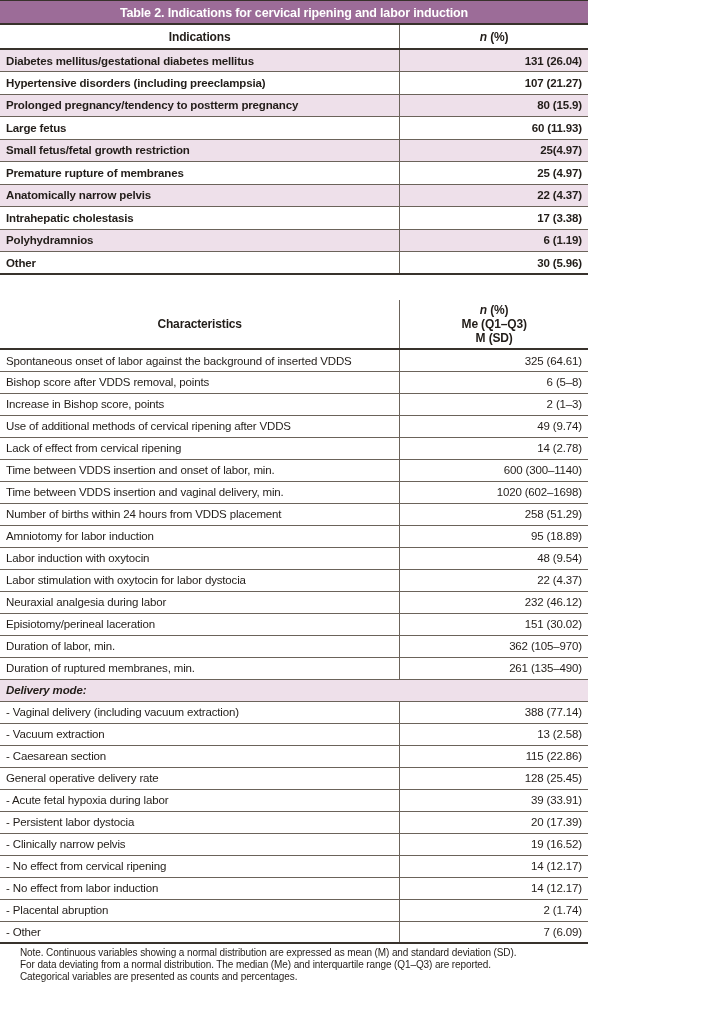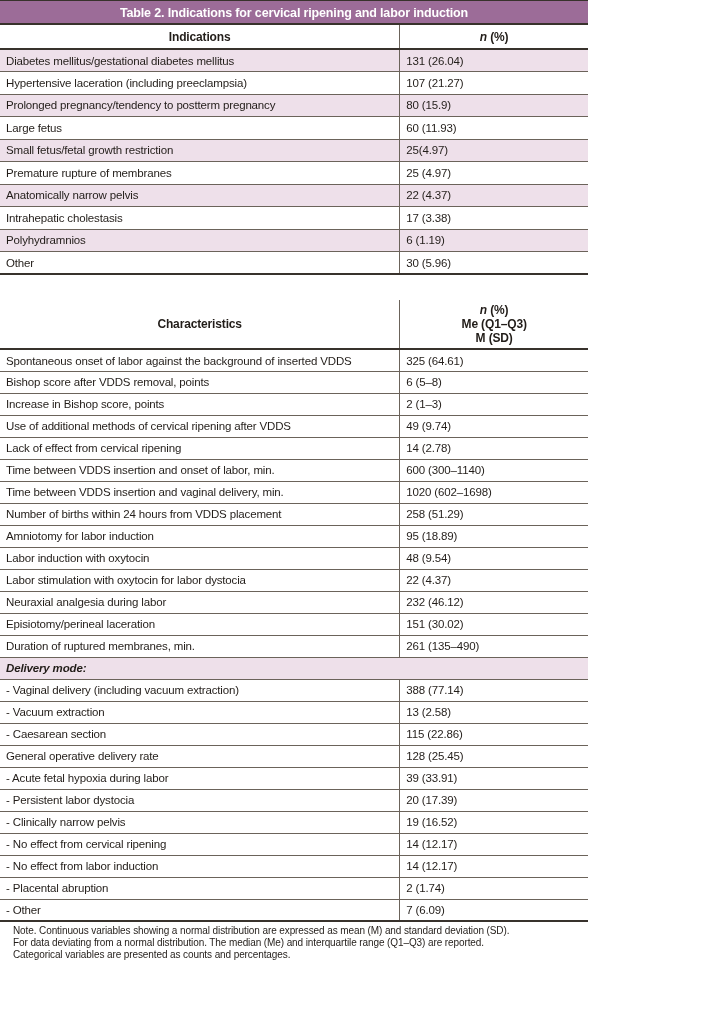--- a/index.html
+++ b/index.html
@@ -59,40 +59,40 @@
   .hdr-line { display: block; line-height: 1.18; }
 
   tbody td {
     font-size: 11.5px;
     border-bottom: 1px solid var(--border-light);
     padding: 3px 6px;
     vertical-align: middle;
     background: #ffffff;
   }
   tbody tr { height: 22px; }
-  .t2 tbody tr { height: 22.5px; }
+  .t2 tbody tr { height: 22.5px; font-weight: bold; }
   td.c1 { text-align: left; border-right: 1px solid var(--border-light); }
-  td.c2 { text-align: left; }
+  td.c2 { text-align: right; }
   tr.pink td { background: var(--row-pink); }
   tr.section td {
     background: var(--row-pink);
     font-weight: bold;
     font-style: italic;
     border-right: none;
   }
   tbody tr:last-child td { border-bottom: 2px solid var(--border-dark); }
 
   .table-block { margin: 0; }
   .gap { height: 25px; }
 
   .note {
     font-size: 10px;
     letter-spacing: -0.1px;
     line-height: 1.2;
-    padding: 3px 4px 0 13px;
+    padding: 3px 4px 0 20px;
     color: var(--body-text);
   }
   .note .note-line { display: block; }
   i.nvar { font-style: italic; }
 </style>
 </head>
 <body>
 
 <div class="page">
 
@@ -108,21 +108,21 @@
           <th class="c1">Indications</th>
           <th class="c2"><i class="nvar">n</i> <span>(%)</span></th>
         </tr>
       </thead>
       <tbody>
           <tr class="pink">
             <td class="c1">Diabetes mellitus/gestational diabetes mellitus</td>
             <td class="c2">131 (26.04)</td>
           </tr>
           <tr>
-            <td class="c1">Hypertensive laceration (including preeclampsia)</td>
+            <td class="c1">Hypertensive disorders (including preeclampsia)</td>
             <td class="c2">107 (21.27)</td>
           </tr>
           <tr class="pink">
             <td class="c1">Prolonged pregnancy/tendency to postterm pregnancy</td>
             <td class="c2">80 (15.9)</td>
           </tr>
           <tr>
             <td class="c1">Large fetus</td>
             <td class="c2">60 (11.93)</td>
           </tr>
@@ -219,20 +219,24 @@
           </tr>
           <tr>
             <td class="c1">Neuraxial analgesia during labor</td>
             <td class="c2">232 (46.12)</td>
           </tr>
           <tr>
             <td class="c1">Episiotomy/perineal laceration</td>
             <td class="c2">151 (30.02)</td>
           </tr>
           <tr>
+            <td class="c1">Duration of labor, min.</td>
+            <td class="c2">362 (105–970)</td>
+          </tr>
+          <tr>
             <td class="c1">Duration of ruptured membranes, min.</td>
             <td class="c2">261 (135–490)</td>
           </tr>
           <tr class="section">
             <td colspan="2" class="c1">Delivery mode:</td>
           </tr>
           <tr>
             <td class="c1">- Vaginal delivery (including vacuum extraction)</td>
             <td class="c2">388 (77.14)</td>
           </tr>

